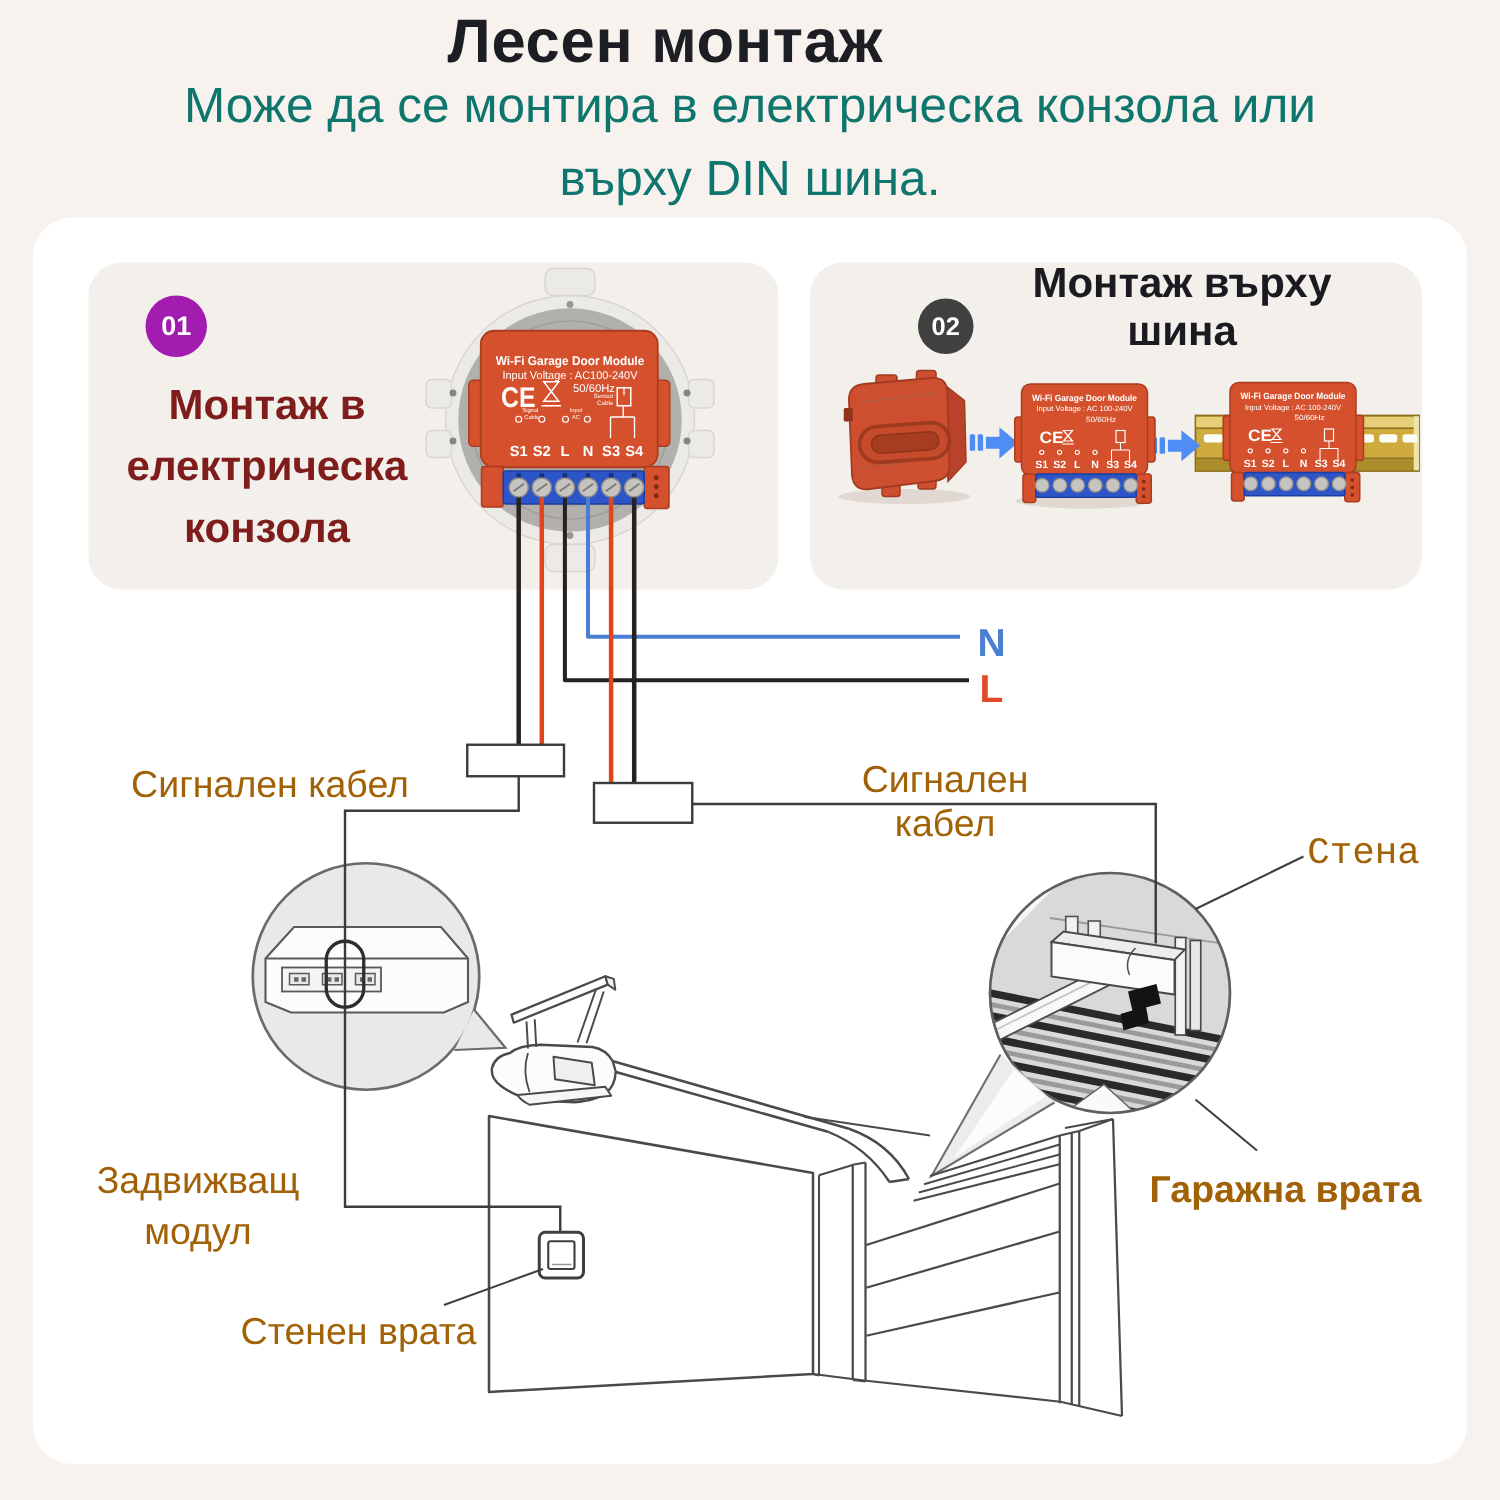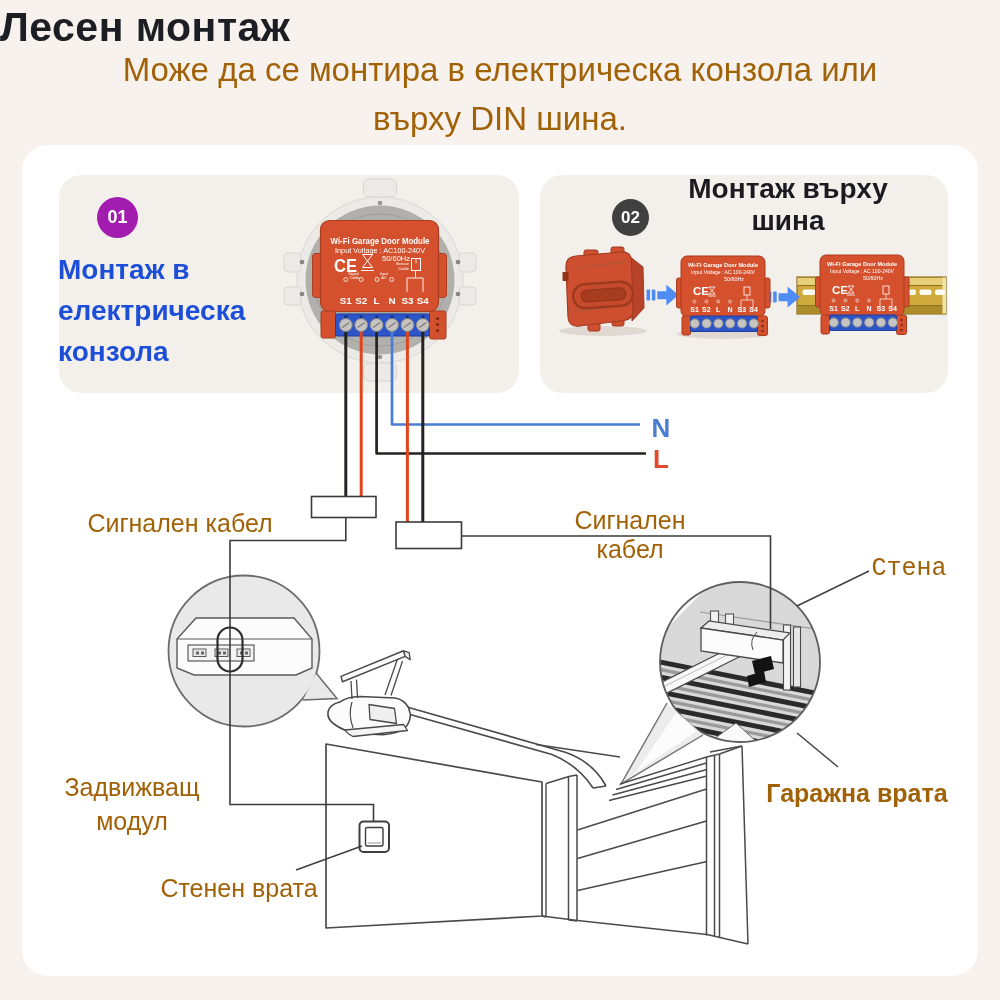--- a/index.html
+++ b/index.html
@@ -3,35 +3,35 @@
 <meta charset="utf-8">
 <style>
   html,body{margin:0;padding:0;}
   body{width:1000px;height:1000px;background:#f8f2ee;font-family:"Liberation Sans",sans-serif;position:relative;overflow:hidden;}
   .abs{position:absolute;}
   .lbl{position:absolute;color:#a16207;font-size:25px;text-align:center;z-index:5;}
 </style>
 </head>
 <body>
 
-<div class="abs" style="left:0;top:4px;width:887px;text-align:left;font-size:41px;font-weight:bold;color:#1d1d24;letter-spacing:.5px;z-index:5;">Лесен монтаж</div>
-
-<div class="abs" style="left:0;top:45px;width:1000px;text-align:center;font-size:33px;line-height:49px;color:#a16207;z-index:5;">Може да се монтира в електрическа конзола или<br>върху DIN шина.</div>
+<div class="abs" style="left:0;top:4px;width:887px;text-align:center;font-size:41px;font-weight:bold;color:#1d1d24;letter-spacing:.5px;z-index:5;">Лесен монтаж</div>
+
+<div class="abs" style="left:0;top:45px;width:1000px;text-align:center;font-size:33px;line-height:49px;color:#0f766e;z-index:5;">Може да се монтира в електрическа конзола или<br>върху DIN шина.</div>
 
 <div class="abs" style="left:22px;top:145px;width:956px;height:831px;background:#ffffff;border-radius:26px;z-index:1;"></div>
 
 <div class="abs" style="left:59px;top:175px;width:460px;height:218px;background:#f3f0ec;border-radius:22px;z-index:2;"></div>
 
 <div class="abs" style="left:540px;top:175px;width:408px;height:218px;background:#f3f0ec;border-radius:22px;z-index:2;"></div>
 
 <div class="abs" style="left:97px;top:197px;width:41px;height:41px;border-radius:50%;background:#a21caf;color:#fff;font-size:18px;font-weight:bold;text-align:center;line-height:41px;z-index:5;">01</div>
 
 <div class="abs" style="left:612px;top:199px;width:37px;height:37px;border-radius:50%;background:#404040;color:#fff;font-size:17px;font-weight:bold;text-align:center;line-height:37px;z-index:5;">02</div>
 
-<div class="abs" style="left:58px;top:249px;width:240px;text-align:left;font-size:28px;line-height:41px;font-weight:bold;color:#1d4ed8;z-index:5;">Монтаж в електрическа конзола</div>
+<div class="abs" style="left:58px;top:249px;width:240px;text-align:center;font-size:28px;line-height:41px;font-weight:bold;color:#7f1d1d;z-index:5;">Монтаж в електрическа конзола</div>
 
 <div class="abs" style="left:640px;top:173px;width:296px;text-align:center;font-size:28px;line-height:32px;font-weight:bold;color:#1a1a20;z-index:5;">Монтаж върху<br>шина</div>
 
 <div class="lbl" style="left:646px;top:413px;width:30px;font-weight:bold;font-size:26px;color:#4a7ed0;">N</div>
 
 <div class="lbl" style="left:646px;top:444px;width:30px;font-weight:bold;font-size:26px;color:#e2492a;">L</div>
 
 <div class="lbl" style="left:80px;top:509px;width:200px;">Сигнален кабел</div>
 
 <div class="lbl" style="left:538px;top:506px;width:184px;">Сигнален кабел</div>

